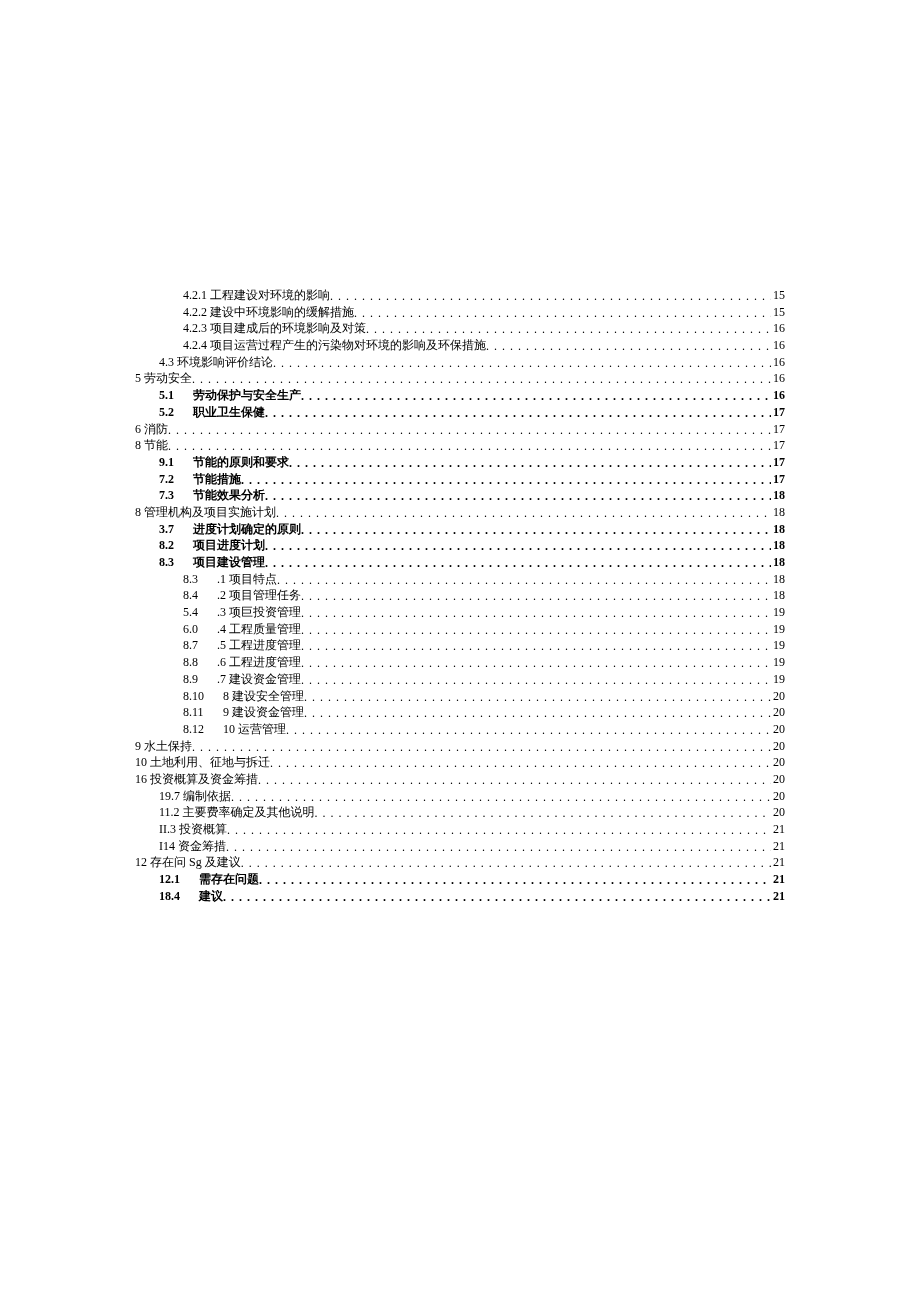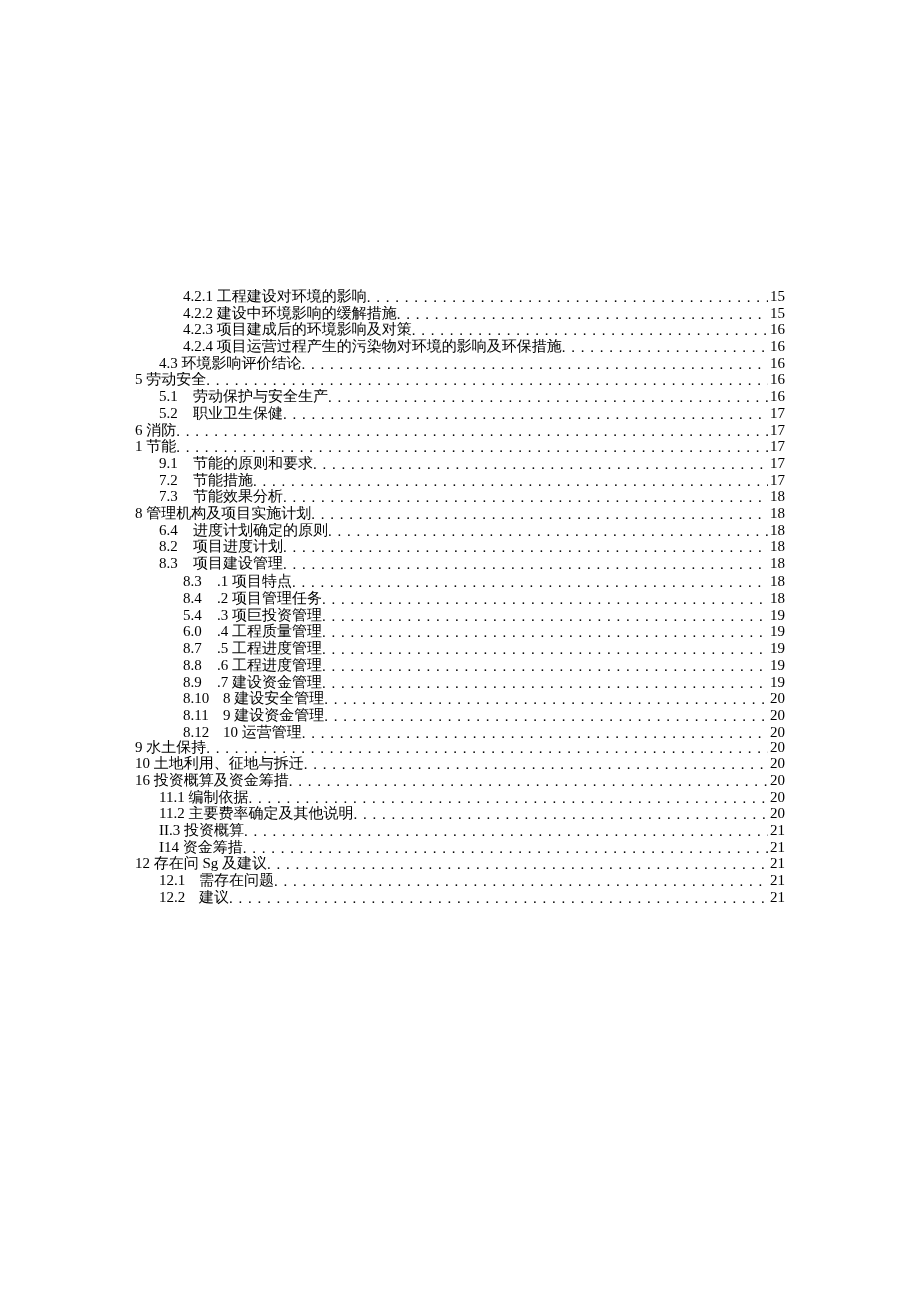--- a/index.html
+++ b/index.html
@@ -14,21 +14,21 @@
     height: 1301px;
     background: #ffffff;
     font-family: "SimSun", "Songti SC", serif;
     color: #000000;
   }
   .toc {
     position: absolute;
     left: 135px;
     top: 289px;
     width: 650px;
-    font-size: 15px;
+    font-size: 12px;
     line-height: 1;
   }
   .toc-row {
     display: flex;
     align-items: baseline;
     height: 16.7px;
     white-space: nowrap;
     overflow: hidden;
   }
   .toc-label {
@@ -43,24 +43,24 @@
     top: 1px;
   }
   .toc-dots::before {
     content: ". . . . . . . . . . . . . . . . . . . . . . . . . . . . . . . . . . . . . . . . . . . . . . . . . . . . . . . . . . . . . . . . . . . . . . . . . . . . . . . . . . . . . . . . . . . . . . . . . . . . . . . . . . . . . . . . . . . . . . . . . . . . . . . . . . . . . . . . . . . . . . . . . . . . . . . . . . . . . . . . . . . . . . . . . . . . . . . . . . . . . . . . . . . . . . . . . . . . . . . . . . . . . . . . . . . . . . . . . . . . . . . . . . . . . . . . . . . . . . . . . . . . . . . . . . . . . . . . . . . . . . . . . . . . . . . . . . . . . . . . . . . . . . . . . . . . . . . . . .";
   }
   .toc-page {
     flex: 0 0 auto;
     padding-left: 2px;
   }
   .ind0 { padding-left: 0px; font-family: Liberation Serif, serif; }
-  .ind1 { padding-left: 24px; }
+  .ind1 { padding-left: 24px; font-weight: bold; }
   .ind1b { padding-left: 24px; }
   .ind2 { padding-left: 48px; }
-  .ind3 { padding-left: 48px; align-items: flex-end; }
+  .ind3 { padding-left: 48px; }
   .num-col {
     display: inline-block;
     min-width: 34px;
   }
   .num-col-wide {
     display: inline-block;
     min-width: 40px;
   }
 </style>
 </head>
@@ -107,21 +107,21 @@
         <span class="toc-label"><span class="num-col">5.2</span><span>职业卫生保健</span></span>
         <span class="toc-dots"></span>
         <span class="toc-page">17</span>
       </div>
       <div class="toc-row ind0">
         <span class="toc-label">6 消防</span>
         <span class="toc-dots"></span>
         <span class="toc-page">17</span>
       </div>
       <div class="toc-row ind0">
-        <span class="toc-label">1 节能</span>
+        <span class="toc-label">8 节能</span>
         <span class="toc-dots"></span>
         <span class="toc-page">17</span>
       </div>
       <div class="toc-row ind1">
         <span class="toc-label"><span class="num-col">9.1</span><span>节能的原则和要求</span></span>
         <span class="toc-dots"></span>
         <span class="toc-page">17</span>
       </div>
       <div class="toc-row ind1">
         <span class="toc-label"><span class="num-col">7.2</span><span>节能措施</span></span>
@@ -132,21 +132,21 @@
         <span class="toc-label"><span class="num-col">7.3</span><span>节能效果分析</span></span>
         <span class="toc-dots"></span>
         <span class="toc-page">18</span>
       </div>
       <div class="toc-row ind0">
         <span class="toc-label">8 管理机构及项目实施计划</span>
         <span class="toc-dots"></span>
         <span class="toc-page">18</span>
       </div>
       <div class="toc-row ind1">
-        <span class="toc-label"><span class="num-col">6.4</span><span>进度计划确定的原则</span></span>
+        <span class="toc-label"><span class="num-col">3.7</span><span>进度计划确定的原则</span></span>
         <span class="toc-dots"></span>
         <span class="toc-page">18</span>
       </div>
       <div class="toc-row ind1">
         <span class="toc-label"><span class="num-col">8.2</span><span>项目进度计划</span></span>
         <span class="toc-dots"></span>
         <span class="toc-page">18</span>
       </div>
       <div class="toc-row ind1">
         <span class="toc-label"><span class="num-col">8.3</span><span>项目建设管理</span></span>
@@ -212,21 +212,21 @@
         <span class="toc-label">10 土地利用、征地与拆迁</span>
         <span class="toc-dots"></span>
         <span class="toc-page">20</span>
       </div>
       <div class="toc-row ind0">
         <span class="toc-label">16 投资概算及资金筹措</span>
         <span class="toc-dots"></span>
         <span class="toc-page">20</span>
       </div>
       <div class="toc-row ind1b">
-        <span class="toc-label">11.1 编制依据</span>
+        <span class="toc-label">19.7 编制依据</span>
         <span class="toc-dots"></span>
         <span class="toc-page">20</span>
       </div>
       <div class="toc-row ind1b">
         <span class="toc-label">11.2 主要费率确定及其他说明</span>
         <span class="toc-dots"></span>
         <span class="toc-page">20</span>
       </div>
       <div class="toc-row ind1b">
         <span class="toc-label">II.3 投资概算</span>
@@ -242,18 +242,18 @@
         <span class="toc-label">12 存在问 Sg 及建议</span>
         <span class="toc-dots"></span>
         <span class="toc-page">21</span>
       </div>
       <div class="toc-row ind1">
         <span class="toc-label"><span class="num-col-wide">12.1</span><span>需存在问题</span></span>
         <span class="toc-dots"></span>
         <span class="toc-page">21</span>
       </div>
       <div class="toc-row ind1">
-        <span class="toc-label"><span class="num-col-wide">12.2</span><span>建议</span></span>
+        <span class="toc-label"><span class="num-col-wide">18.4</span><span>建议</span></span>
         <span class="toc-dots"></span>
         <span class="toc-page">21</span>
       </div>
     </div>
 </div>
 
 </body></html>

